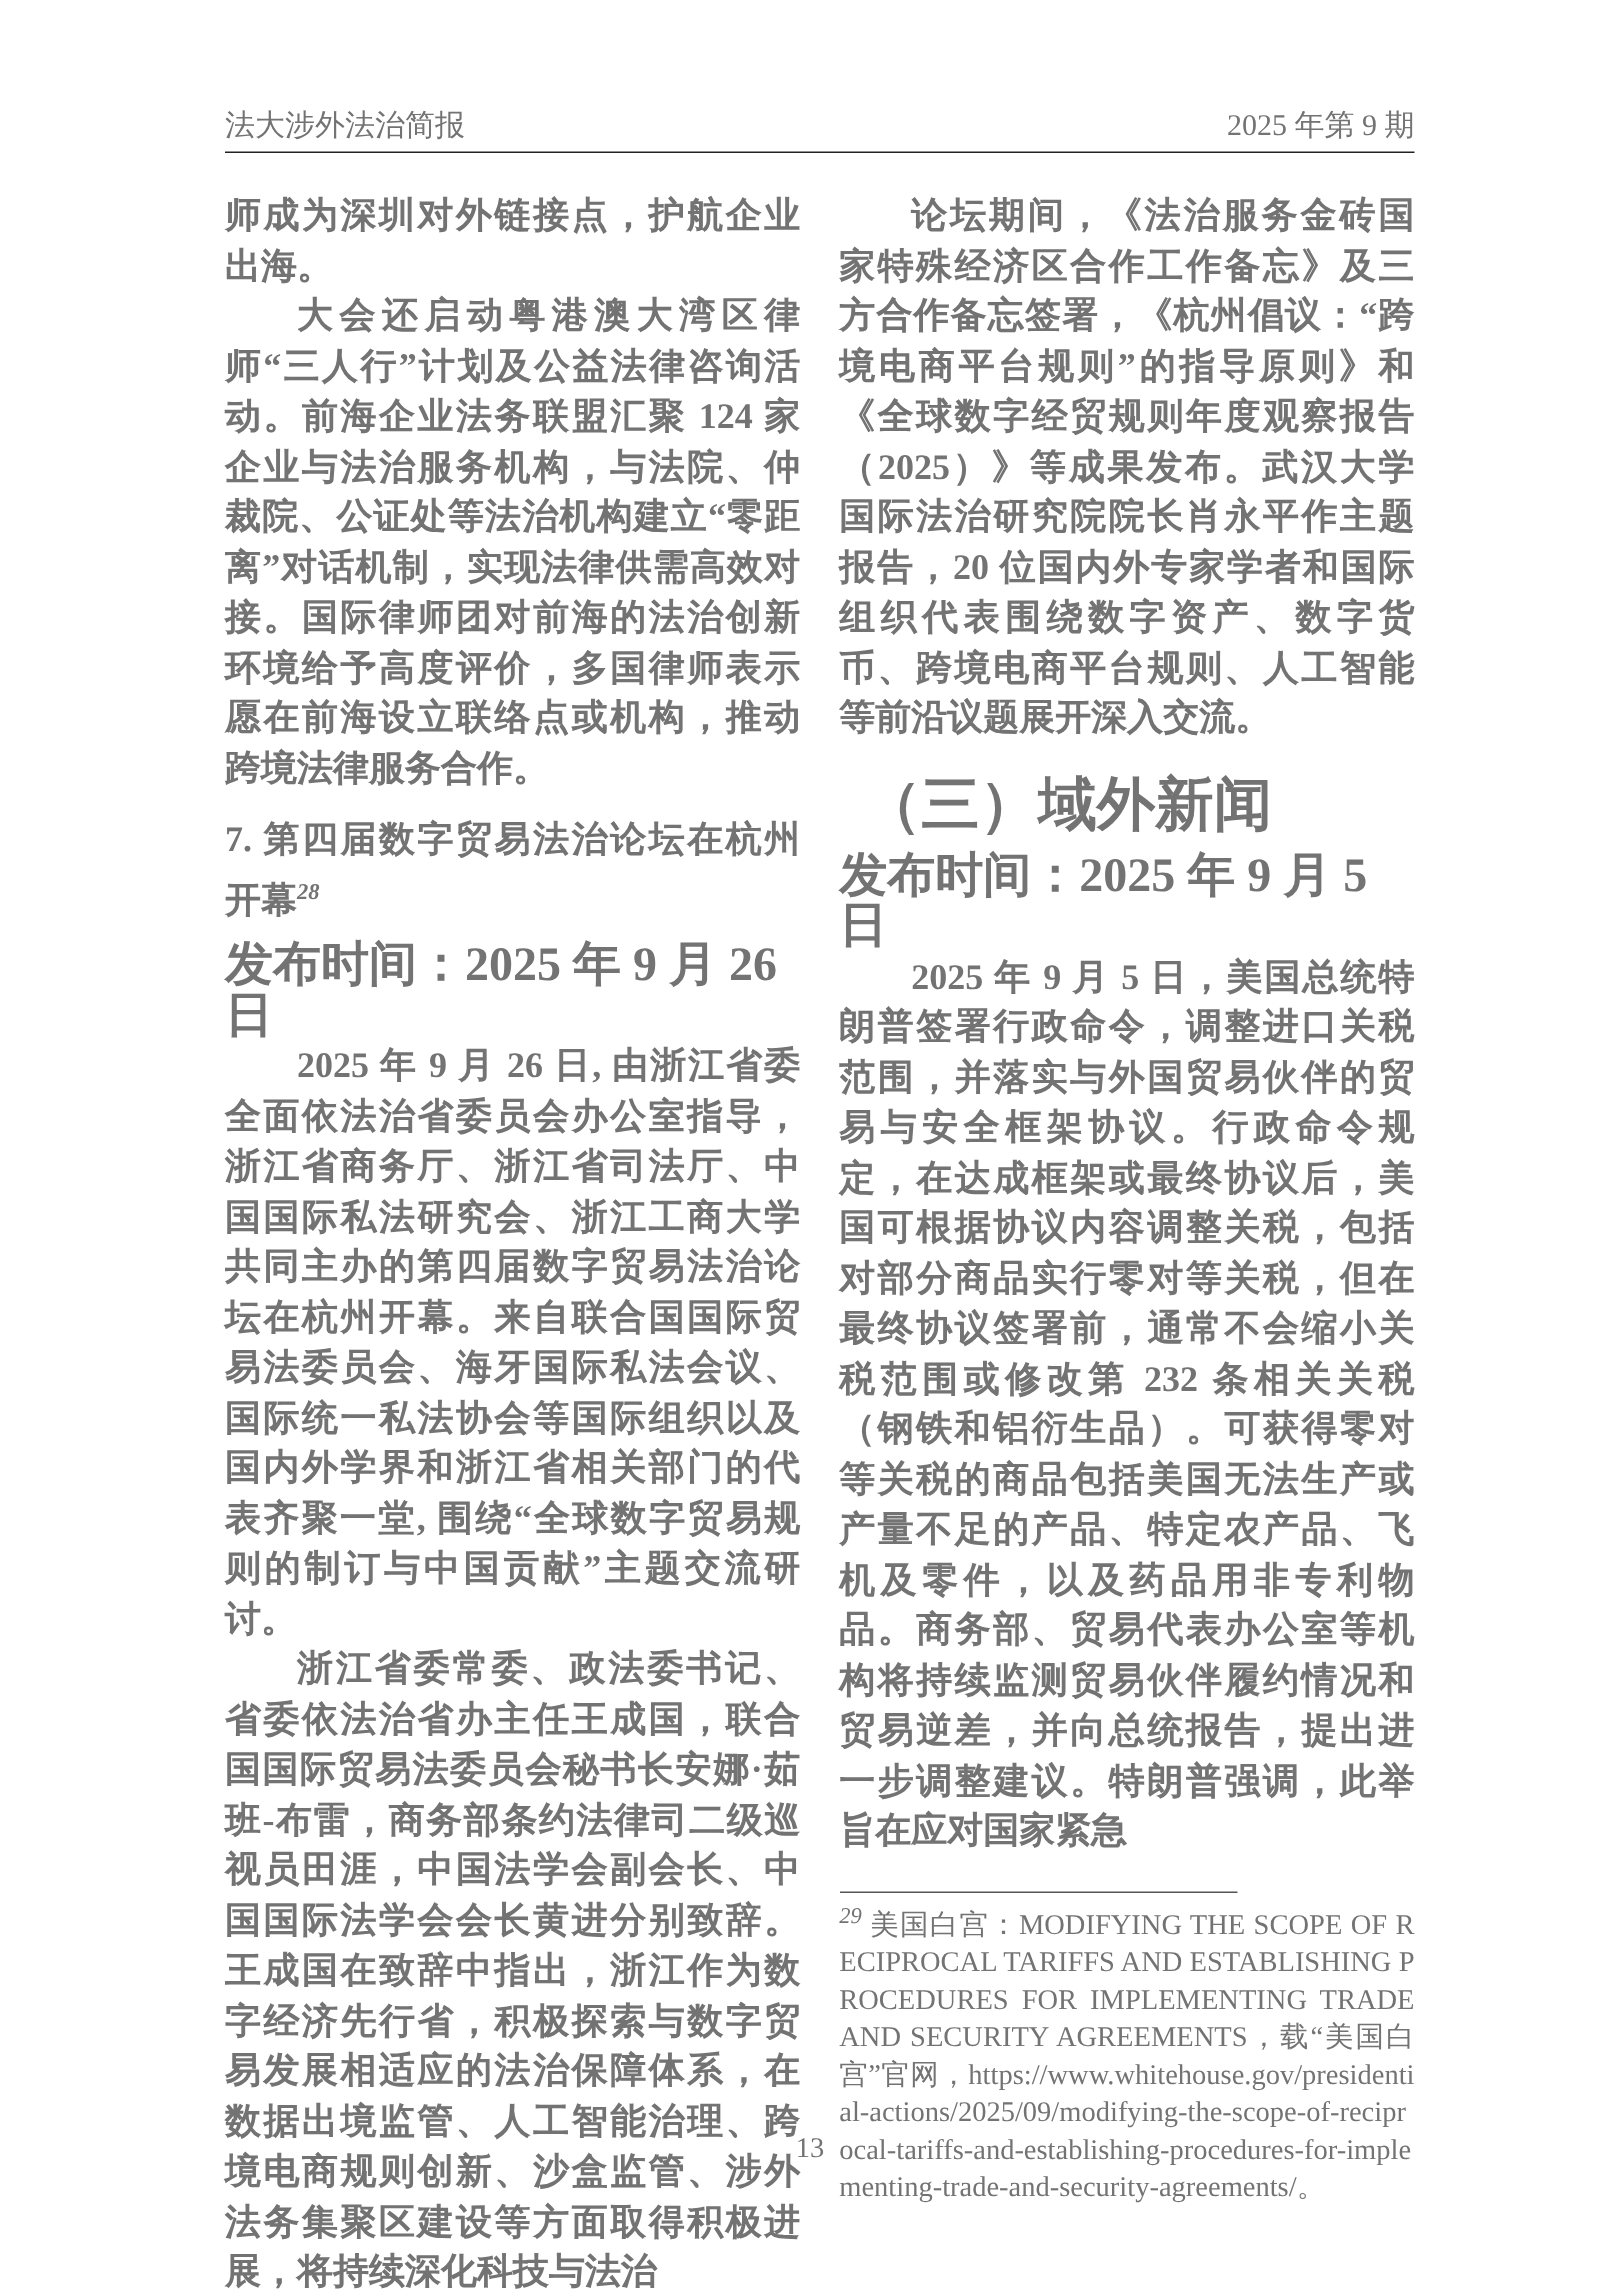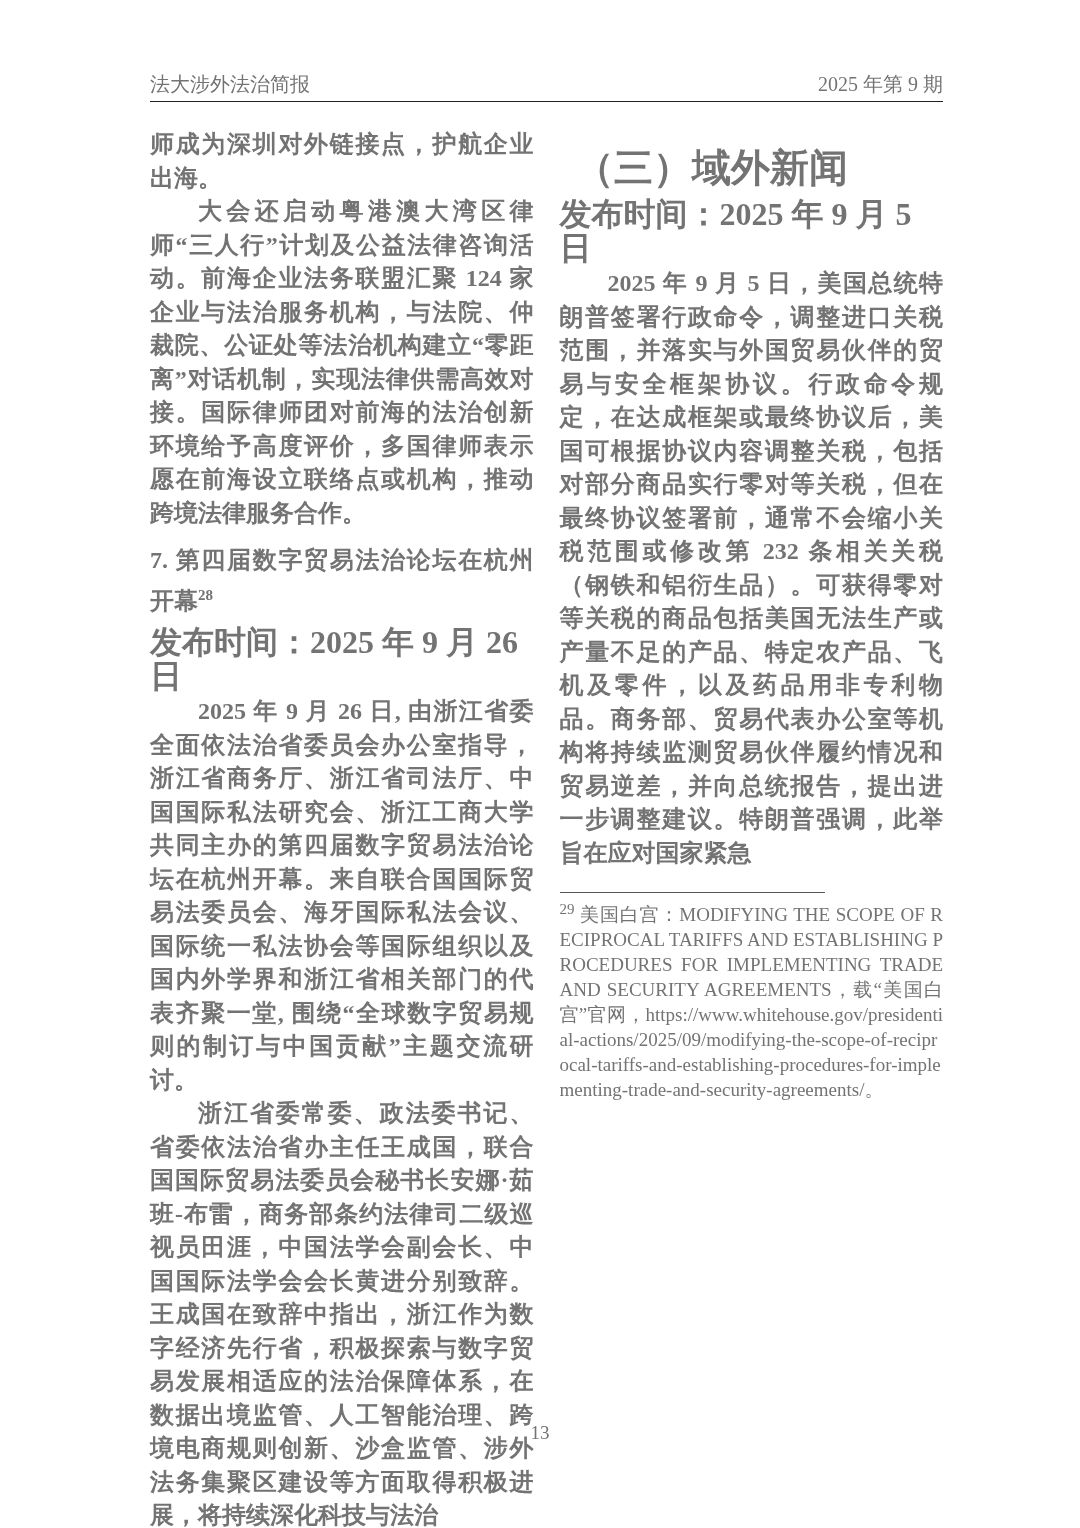--- a/index.html
+++ b/index.html
@@ -65,20 +65,21 @@
   }
   .pub-date {
     font-size: 32px;
     font-weight: bold;
     line-height: 33.5px;
     margin: 4px 0 2px 0;
   }
   .fn-ref {
     font-size: 15px;
     line-height: 0;
+    font-style: italic;
   }
   .footnote-block {
     margin-top: 22px;
   }
   .footnote-rule {
     width: 265px;
     height: 0;
     border-top: 1px solid #555555;
     margin-bottom: 9px;
   }
@@ -120,20 +121,21 @@
       <p class="body-para">2025 年 9 月 26 日, 由浙江省委全面依法治省委员会办公室指导，浙江省商务厅、浙江省司法厅、中国国际私法研究会、浙江工商大学共同主办的第四届数字贸易法治论坛在杭州开幕。来自联合国国际贸易法委员会、海牙国际私法会议、国际统一私法协会等国际组织以及国内外学界和浙江省相关部门的代表齐聚一堂, 围绕“全球数字贸易规则的制订与中国贡献”主题交流研讨。</p>
       <p class="body-para">浙江省委常委、政法委书记、省委依法治省办主任王成国，联合国国际贸易法委员会秘书长安娜·茹班-布雷，商务部条约法律司二级巡视员田涯，中国法学会副会长、中国国际法学会会长黄进分别致辞。王成国在致辞中指出，浙江作为数字经济先行省，积极探索与数字贸易发展相适应的法治保障体系，在数据出境监管、人工智能治理、跨境电商规则创新、沙盒监管、涉外法务集聚区建设等方面取得积极进展，将持续深化科技与法治</p>
 
       <div class="footnote-block">
         <div class="footnote-rule"></div>
         <p class="footnote"><sup class="fn-ref">28</sup> <span>浙江省司法厅：第四届数字贸易法治论坛在杭举办，载“浙江省司法局”官网，https://sft.zj.gov.cn/col/col1229881372/art/2025/art_8b118fccb4d44cd7ab262a4fd04e236a.html。</span></p>
       </div>
     </div>
 
     <div class="col">
+      <p class="body-para">论坛期间，《法治服务金砖国家特殊经济区合作工作备忘》及三方合作备忘签署，《杭州倡议：“跨境电商平台规则”的指导原则》和《全球数字经贸规则年度观察报告（2025）》等成果发布。武汉大学国际法治研究院院长肖永平作主题报告，20 位国内外专家学者和国际组织代表围绕数字资产、数字货币、跨境电商平台规则、人工智能等前沿议题展开深入交流。</p>
 
       <h2 class="section-heading">（三）域外新闻</h2>
 
       <p class="pub-date">发布时间：2025 年 9 月 5 日</p>
       <p class="body-para">2025 年 9 月 5 日，美国总统特朗普签署行政命令，调整进口关税范围，并落实与外国贸易伙伴的贸易与安全框架协议。行政命令规定，在达成框架或最终协议后，美国可根据协议内容调整关税，包括对部分商品实行零对等关税，但在最终协议签署前，通常不会缩小关税范围或修改第 232 条相关关税（钢铁和铝衍生品）。可获得零对等关税的商品包括美国无法生产或产量不足的产品、特定农产品、飞机及零件，以及药品用非专利物品。商务部、贸易代表办公室等机构将持续监测贸易伙伴履约情况和贸易逆差，并向总统报告，提出进一步调整建议。特朗普强调，此举旨在应对国家紧急</p>
 
       <div class="footnote-block">
         <div class="footnote-rule"></div>
         <p class="footnote"><sup class="fn-ref">29</sup> <span>美国白宫：MODIFYING THE SCOPE OF RECIPROCAL TARIFFS AND ESTABLISHING PROCEDURES FOR IMPLEMENTING TRADE AND SECURITY AGREEMENTS，载“美国白宫”官网，https://www.whitehouse.gov/presidential-actions/2025/09/modifying-the-scope-of-reciprocal-tariffs-and-establishing-procedures-for-implementing-trade-and-security-agreements/。</span></p>
       </div>

